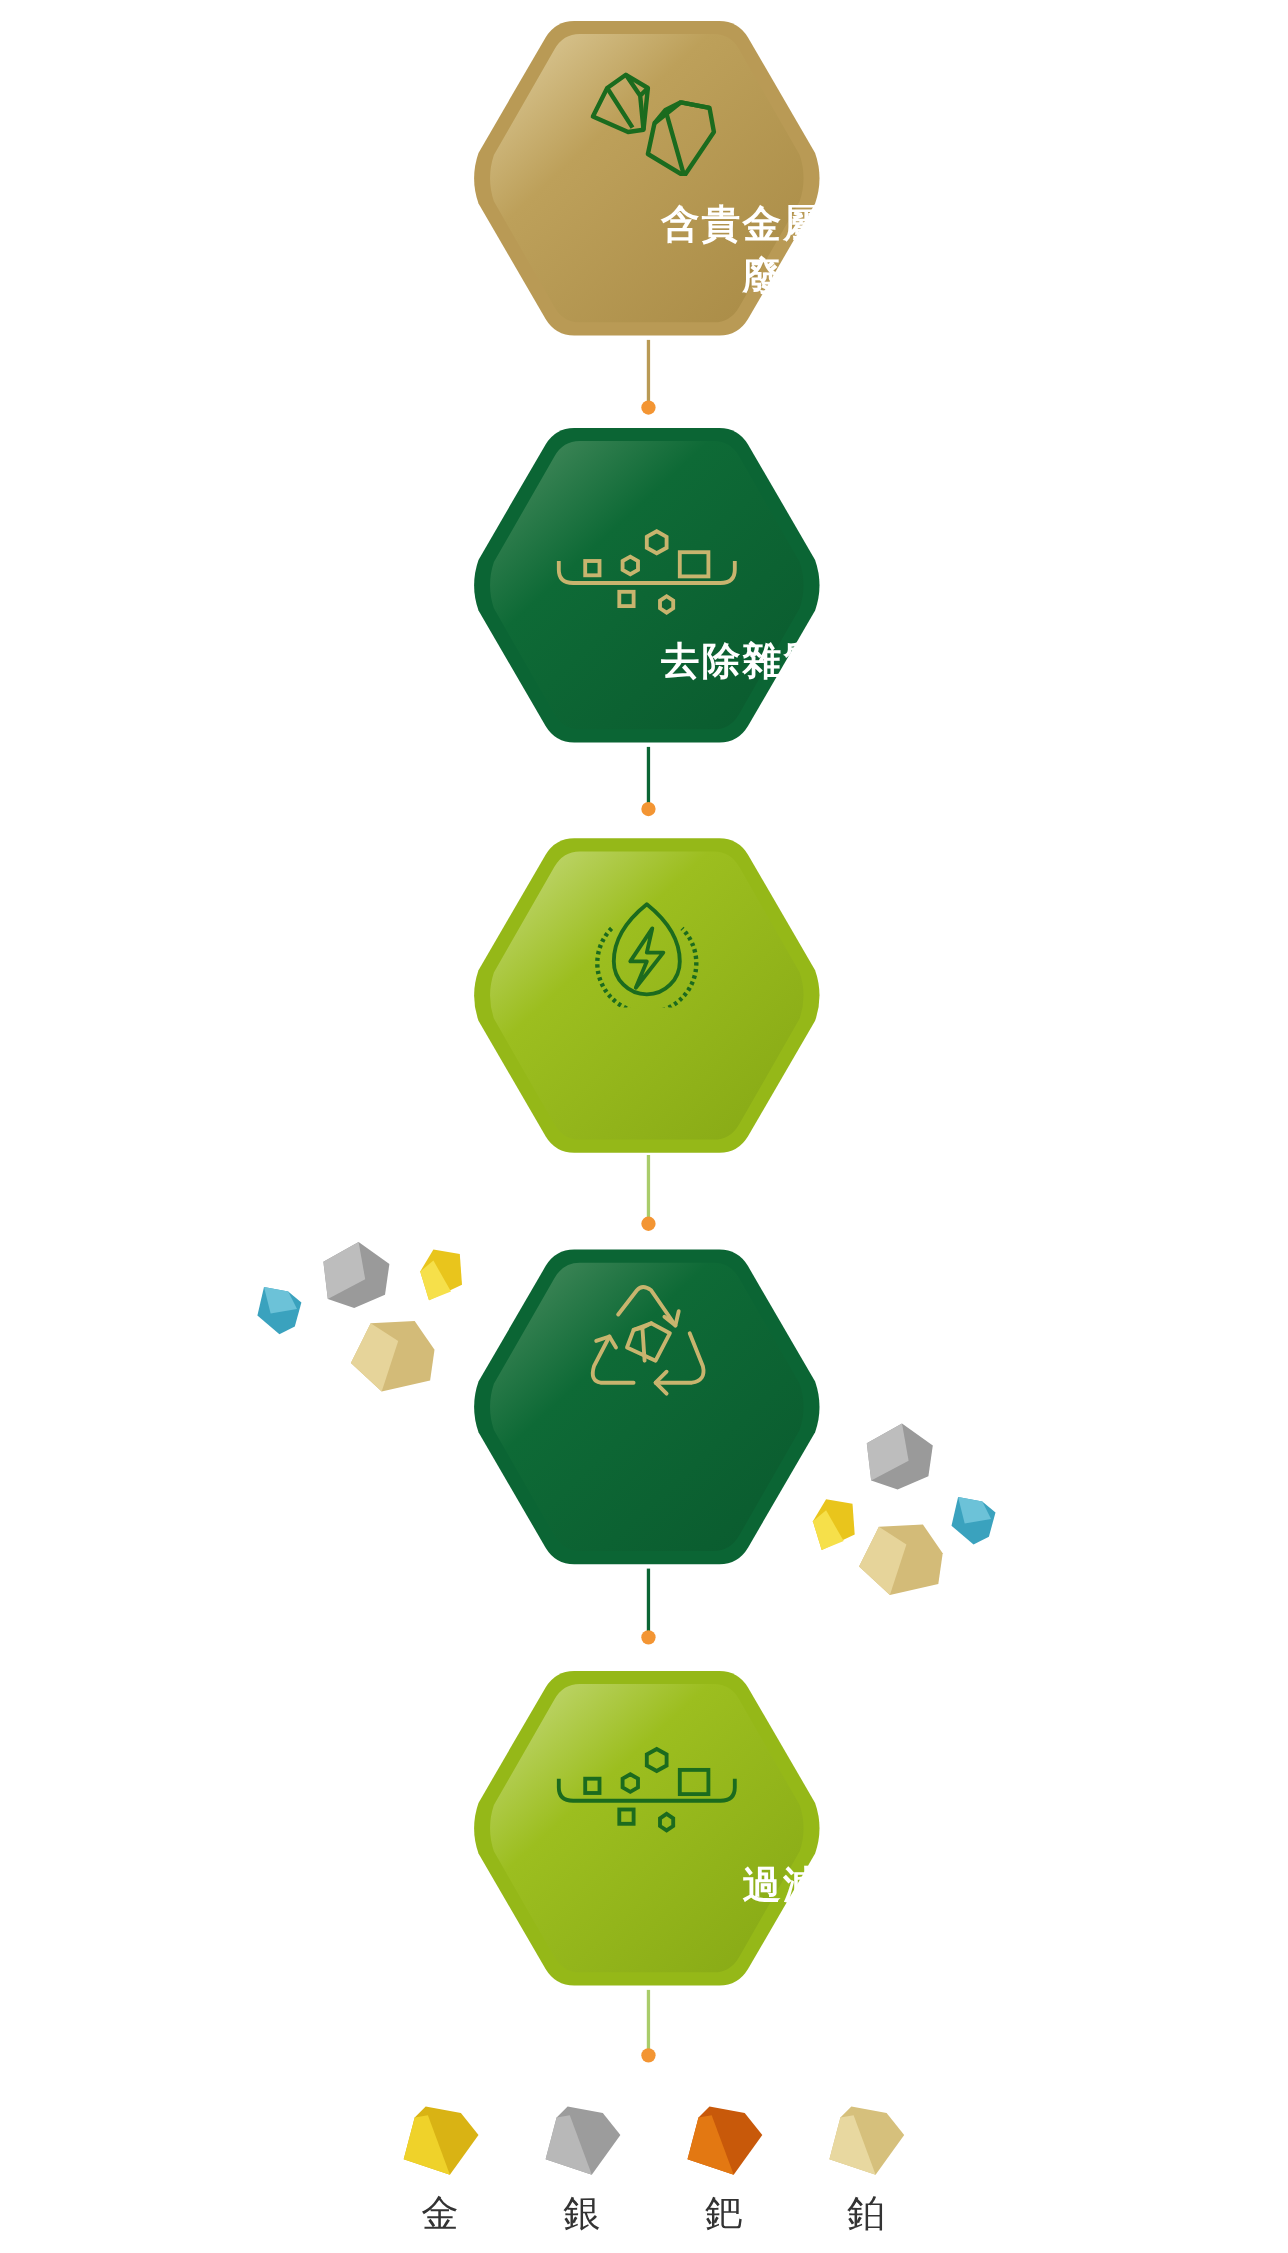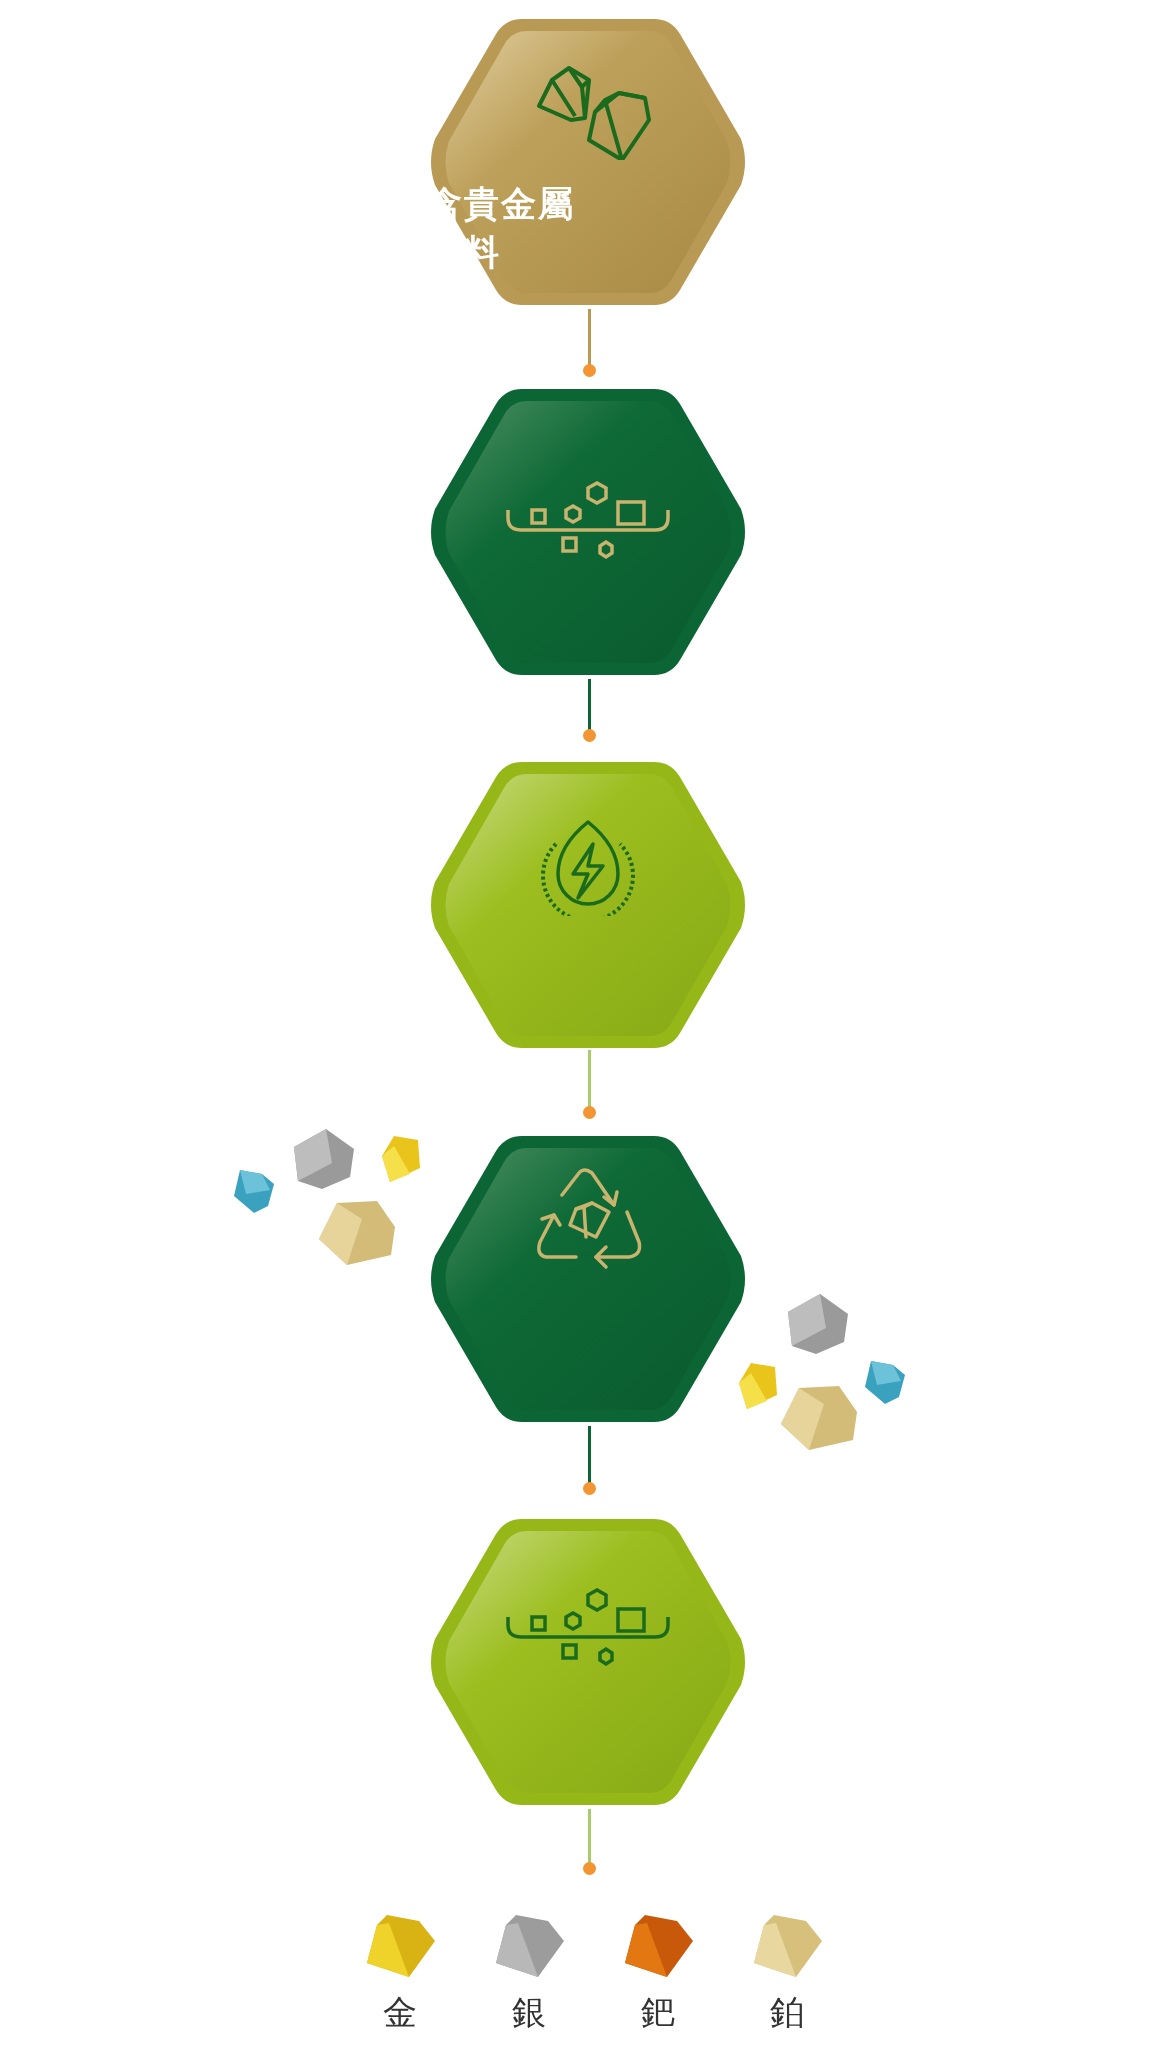--- a/index.html
+++ b/index.html
@@ -1,20 +1,20 @@
 <!DOCTYPE html>
 <html><head>
 <meta charset="utf-8">
 <style>
   html, body { margin:0; padding:0; background:#ffffff; }
   body { width:1171px; height:2048px; position:relative; overflow:hidden;
          font-family:"DejaVu Sans","Liberation Sans",sans-serif; }
   .hex { position:absolute; left:427px; width:322px; height:294px; }
   .hex svg.shape { position:absolute; left:0; top:0; width:322px; height:294px; }
-  .hex .label { position:absolute; left:0; width:322px; text-align:left; color:#ffffff;
+  .hex .label { position:absolute; left:0; width:322px; text-align:right; color:#ffffff;
                 font-size:35px; font-weight:bold; line-height:48px; letter-spacing:2px; }
   .hex .icon { position:absolute; }
   .conn { position:absolute; left:588px; width:3px; }
   .dot { position:absolute; left:583px; width:13px; height:13px; border-radius:50%; background:#f39533; }
   .gem { position:absolute; }
   .metal-label { position:absolute; width:80px; text-align:center; font-size:34px; color:#333333; top:1990px; }
 </style>
 </head>
 <body>
 
@@ -72,20 +72,21 @@
     <g fill="none" stroke="#c8b46e" stroke-width="3.5">
       <path d="M3,30 L3,38 Q3,50 16,50 L150,50 Q163,50 163,38 L163,30"></path>
       <rect x="27" y="30" width="13" height="13"></rect>
       <polygon points="61,30 68,26 75,30 75,38 68,42 61,38"></polygon>
       <polygon points="83,8 92,3 101,8 101,18 92,23 83,18"></polygon>
       <rect x="113" y="22" width="26" height="22"></rect>
       <rect x="58" y="58" width="13" height="13"></rect>
       <polygon points="95,66 101,62 107,66 107,73 101,77 95,73"></polygon>
     </g>
   </svg>
+  <div class="label" style="top:193px">去除雜質</div>
 </div>
 <div class="conn" style="top:679px;height:54px;background:#0b6534"></div>
 <div class="dot" style="top:729px"></div>
 
 <div class="hex" style="top:758px">
   <svg class="shape" viewBox="0 0 322 294">
     <use href="#hexOuter" fill="#95b818"></use>
     <use href="#hexInner" fill="url(#gLime)"></use>
   </svg>
   <svg class="icon" style="left:111px;top:58px" width="100" height="100" viewBox="0 0 100 100">
@@ -129,20 +130,21 @@
     <g fill="none" stroke="#1b6b1e" stroke-width="3.5">
       <path d="M3,30 L3,38 Q3,50 16,50 L150,50 Q163,50 163,38 L163,30"></path>
       <rect x="27" y="30" width="13" height="13"></rect>
       <polygon points="61,30 68,26 75,30 75,38 68,42 61,38"></polygon>
       <polygon points="83,8 92,3 101,8 101,18 92,23 83,18"></polygon>
       <rect x="113" y="22" width="26" height="22"></rect>
       <rect x="58" y="58" width="13" height="13"></rect>
       <polygon points="95,66 101,62 107,66 107,73 101,77 95,73"></polygon>
     </g>
   </svg>
+  <div class="label" style="top:175px">過濾</div>
 </div>
 <div class="conn" style="top:1809px;height:58px;background:#a9cc6a"></div>
 <div class="dot" style="top:1862px"></div>
 
 <svg class="gem" style="left:232px;top:1168px" width="44" height="46" viewBox="0 0 44 46">
   <polygon points="8,2 30,6 42,16 36,38 22,45 2,28" fill="#3aa2be"></polygon>
     <polygon points="8,2 30,6 38,22 14,26" fill="#6cc2d8"></polygon>
 </svg>
 <svg class="gem" style="left:292px;top:1127px" width="66" height="64" viewBox="0 0 66 64">
   <polygon points="34,2 62,22 58,50 30,62 6,54 2,20" fill="#9a9a9a"></polygon>

